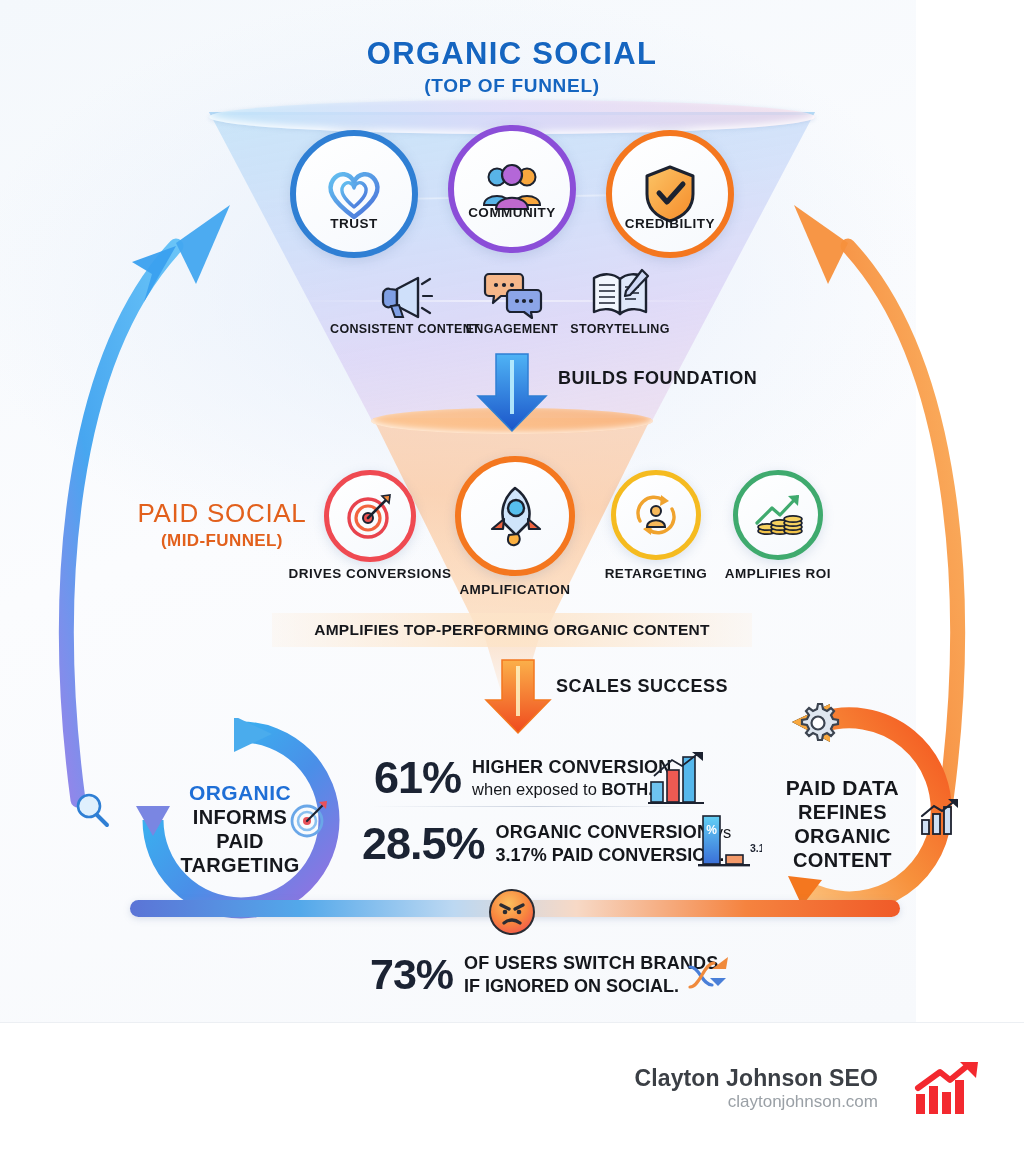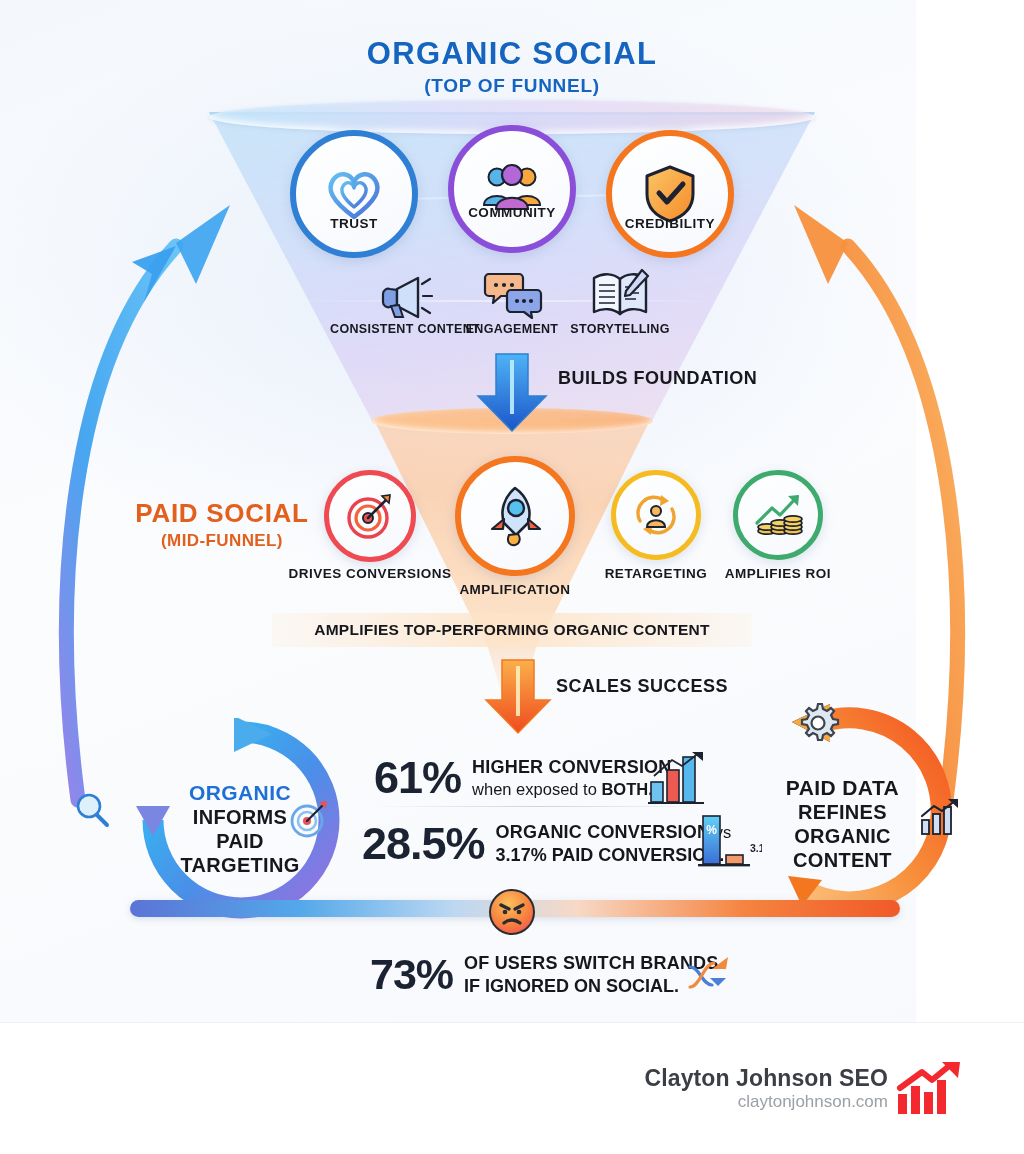--- a/index.html
+++ b/index.html
@@ -12,37 +12,37 @@
 
   .infopanel {
     position:absolute; left:0; top:0; width:916px; height:1022px;
     background:
       radial-gradient(ellipse 700px 420px at 50% 28%, rgba(226,236,250,.75) 0%, rgba(255,255,255,0) 70%),
       linear-gradient(160deg,#f4f8fc 0%,#fbfcfe 45%,#f7f9fc 100%);
   }
   .footerbar {
     position:absolute; left:0; top:1022px; width:1024px; height:132px;
     background:#ffffff; border-top:1px solid #eceff3;
-    display:flex; align-items:center; justify-content:flex-end; padding-right:62px; gap:8px;
+    display:flex; align-items:center; justify-content:flex-end; padding-right:44px; gap:36px;
   }
   .brandblock { text-align:right; line-height:1.22; }
   .brandname { font-size:23px; font-weight:bold; color:#3b3f45; letter-spacing:.1px; }
   .brandurl { font-size:17px; color:#9aa0a6; }
   .brandlogo { width:66px; height:54px; }
 
   
   .title-wrap { position:absolute; left:0; top:36px; width:1024px; text-align:center; }
   .title-main {
     font-size:31px; font-weight:bold; color:#1565c0; letter-spacing:1.3px;
     text-shadow:0 1px 0 rgba(255,255,255,.8);
   }
   .title-sub { font-size:19px; font-weight:bold; color:#1565c0; letter-spacing:.7px; margin-top:3px; }
 
   .paid-label { position:absolute; left:104px; top:498px; width:236px; text-align:center; }
-  .paid-main { font-size:26px; font-weight:bold; color:#e2601c; letter-spacing:.7px; }
+  .paid-main { font-size:26px; font-weight:normal; color:#e2601c; letter-spacing:.7px; }
   .paid-sub { font-size:17px; font-weight:bold; color:#e2601c; letter-spacing:.4px; margin-top:2px; }
 
   
   .funnel-top {
     position:absolute; left:209px; top:112px; width:606px; height:310px;
     background:linear-gradient(170deg,
         rgba(186,222,247,.72) 0%,
         rgba(196,214,248,.66) 35%,
         rgba(214,203,245,.62) 65%,
         rgba(236,205,226,.5) 100%);

